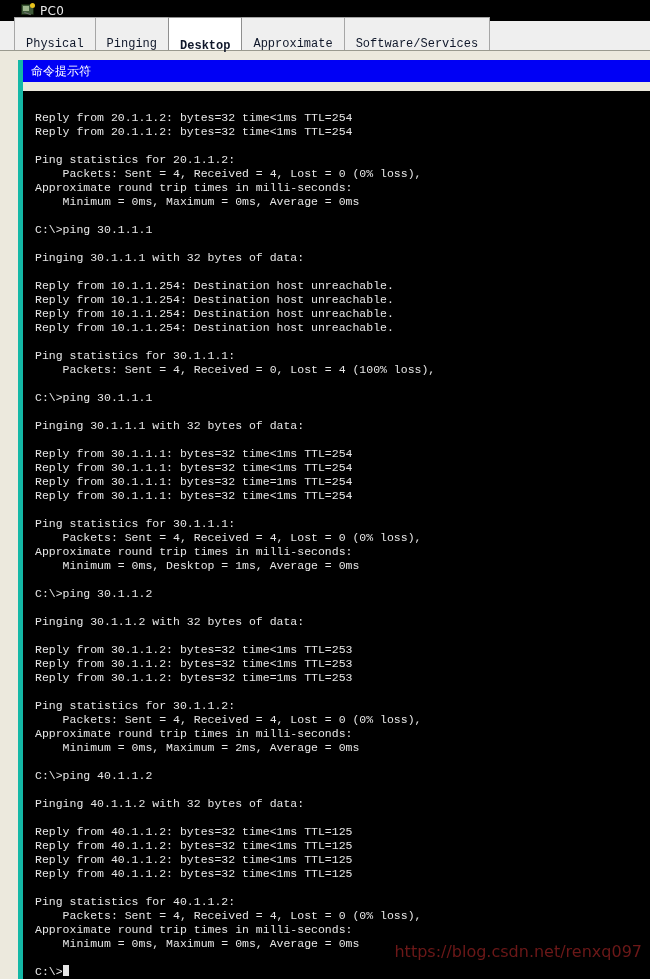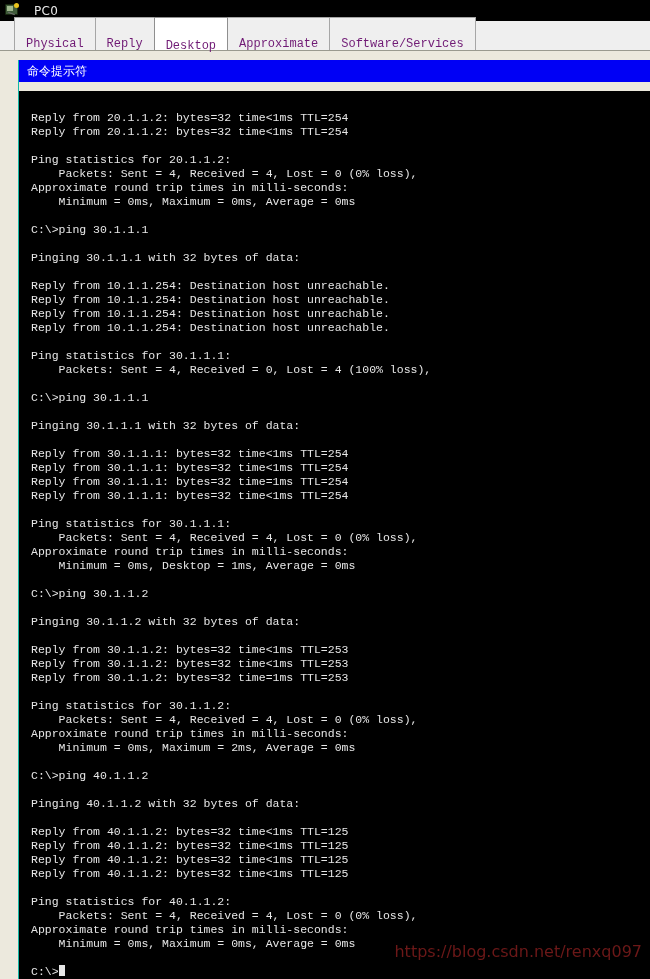--- a/index.html
+++ b/index.html
@@ -15,22 +15,22 @@
   }
 
   
   .titlebar {
     position: absolute;
     left: 0; top: 0;
     width: 650px; height: 21px;
     background: #000000;
     display: flex;
     align-items: center;
-    gap: 14px;
-    padding-left: 4px;
+    gap: 4px;
+    padding-left: 20px;
     box-sizing: border-box;
   }
   .pc-icon {
     width: 16px; height: 15px;
     position: relative;
     flex: 0 0 auto;
   }
   .pc-icon .body {
     position: absolute;
     left: 1px; top: 1px;
@@ -77,56 +77,56 @@
     display: flex;
     align-items: flex-end;
     padding-left: 14px;
   }
   .tab {
     height: 22px;
     line-height: 21px;
     padding: 16px 11px;
     font-family: "Liberation Mono", monospace;
     font-size: 12px;
-    color: #701a75;
+    color: #0f172a;
     background: #efefef;
     border: 1px solid #a6a6a6;
     border-bottom: none;
     margin-right: -1px;
     box-sizing: border-box;
     white-space: nowrap;
     position: relative;
   }
   .tab.active {
     background: #ffffff;
     height: 25px;
     line-height: 24px;
     z-index: 3;
     border-color: #8f8f8f;
-    font-weight: normal;
+    font-weight: bold;
   }
 
   
   .panel {
     position: absolute;
     left: 0; top: 51px;
     width: 650px; height: 928px;
     background: #ece9dd;
     box-sizing: border-box;
     padding: 9px 0 0 14px;
   }
 
   
   .cmdwin {
     position: absolute;
     left: 18px; top: 60px;
     width: 632px; height: 919px;
     background: #000000;
     box-sizing: border-box;
-    border-left: 1px solid #14b8a6;
+    border-left: 5px solid #14b8a6;
   }
   .cmd-titlebar {
     position: absolute;
     left: 0; top: 0;
     width: 632px; height: 22px;
     background: #0000f5;
     color: #ffffff;
     font-family: "DejaVu Sans", sans-serif;
     font-size: 12px;
     line-height: 22px;
@@ -187,21 +187,21 @@
     <span class="body"></span>
     <span class="screen"></span>
     <span class="spark"></span>
     <span class="cord"></span>
   </span>
   <span class="title">PC0</span>
 </div>
 
 <div class="tabstrip">
   <div class="tab">Physical</div>
-  <div class="tab">Reply</div>
+  <div class="tab">Pinging</div>
   <div class="tab active">Desktop</div>
   <div class="tab">Approximate</div>
   <div class="tab">Software/Services</div>
 </div>
 
 <div class="panel"></div>
 
 <div class="cmdwin">
   <div class="cmd-titlebar">命令提示符</div>
   <div class="cmd-gap"></div>

